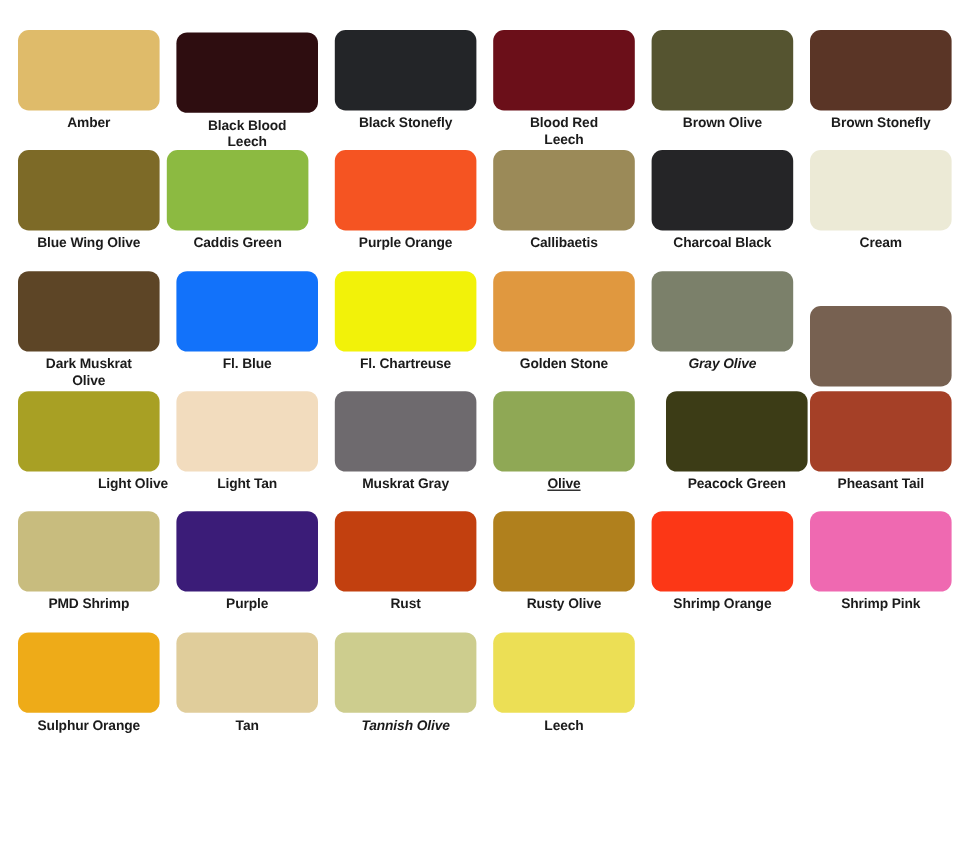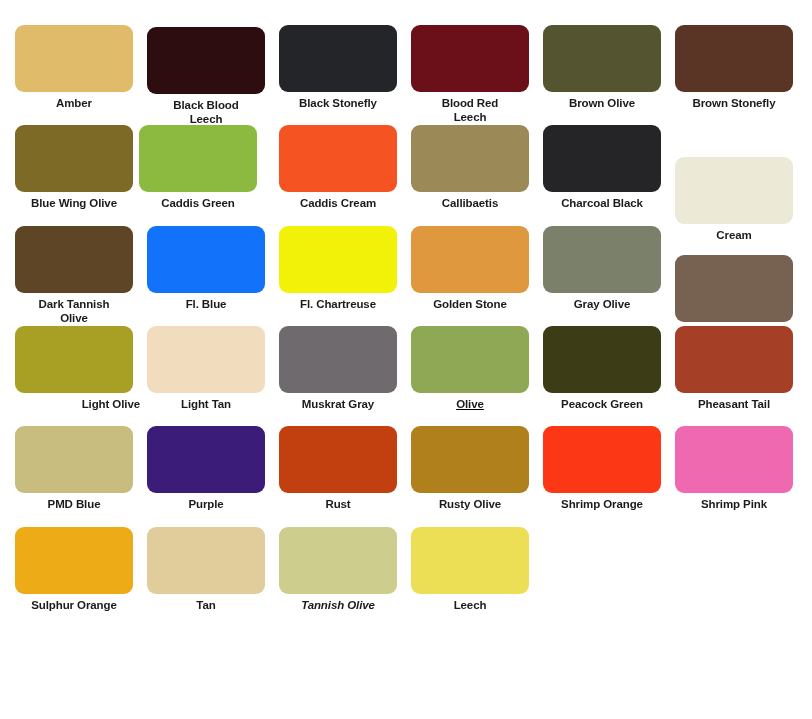--- a/index.html
+++ b/index.html
@@ -89,51 +89,51 @@
       <div class="swatch-cell" style="left: 8px; top: 125px;">
         <div class="swatch-chip" style="background: rgb(125, 106, 39);"></div>
         <div class="swatch-label">Blue Wing Olive</div>
       </div>
       <div class="swatch-cell" style="left: 132px; top: 125px;">
         <div class="swatch-chip" style="background: rgb(140, 186, 65);"></div>
         <div class="swatch-label">Caddis Green</div>
       </div>
       <div class="swatch-cell" style="left: 272px; top: 125px;">
         <div class="swatch-chip" style="background: rgb(245, 84, 34);"></div>
-        <div class="swatch-label">Caddis Cream</div>
+        <div class="swatch-label">Purple Orange</div>
       </div>
       <div class="swatch-cell" style="left: 404px; top: 125px;">
         <div class="swatch-chip" style="background: rgb(155, 138, 88);"></div>
         <div class="swatch-label">Callibaetis</div>
       </div>
       <div class="swatch-cell" style="left: 536px; top: 125px;">
         <div class="swatch-chip" style="background: rgb(37, 37, 39);"></div>
         <div class="swatch-label">Charcoal Black</div>
       </div>
-      <div class="swatch-cell" style="left: 668px; top: 125px; margin-top: 32px;">
+      <div class="swatch-cell" style="left: 668px; top: 125px;">
         <div class="swatch-chip" style="background: rgb(236, 234, 214);"></div>
         <div class="swatch-label">Cream</div>
       </div>
       <div class="swatch-cell" style="left: 8px; top: 226px;">
         <div class="swatch-chip" style="background: rgb(93, 69, 38);"></div>
-        <div class="swatch-label" style="max-width: 88px; margin: 4px auto 0px;">Dark Tannish Olive</div>
+        <div class="swatch-label" style="max-width: 88px; margin: 4px auto 0px;">Dark Muskrat Olive</div>
       </div>
       <div class="swatch-cell" style="left: 140px; top: 226px;">
         <div class="swatch-chip" style="background: rgb(18, 114, 250);"></div>
         <div class="swatch-label">Fl. Blue</div>
       </div>
       <div class="swatch-cell" style="left: 272px; top: 226px;">
         <div class="swatch-chip" style="background: rgb(242, 242, 9);"></div>
         <div class="swatch-label">Fl. Chartreuse</div>
       </div>
       <div class="swatch-cell" style="left: 404px; top: 226px;">
         <div class="swatch-chip" style="background: rgb(224, 152, 63);"></div>
         <div class="swatch-label">Golden Stone</div>
       </div>
-      <div class="swatch-cell" style="left: 536px; top: 226px;">
+      <div class="swatch-cell" style="left: 536px; top: 226px; font-style: italic;">
         <div class="swatch-chip" style="background: rgb(123, 128, 106);"></div>
         <div class="swatch-label">Gray Olive</div>
       </div>
       <div class="swatch-cell" style="left: 668px; top: 226px; margin-top: 29px;">
         <div class="swatch-chip" style="background: rgb(119, 97, 81);"></div>
         <div class="swatch-label">Hare's Ear</div>
       </div>
       <div class="swatch-cell" style="left: 8px; top: 326px; text-align: right;">
         <div class="swatch-chip" style="background: rgb(168, 160, 36);"></div>
         <div class="swatch-label">Light Olive</div>
@@ -143,31 +143,31 @@
         <div class="swatch-label">Light Tan</div>
       </div>
       <div class="swatch-cell" style="left: 272px; top: 326px;">
         <div class="swatch-chip" style="background: rgb(110, 106, 110);"></div>
         <div class="swatch-label">Muskrat Gray</div>
       </div>
       <div class="swatch-cell" style="left: 404px; top: 326px; text-decoration: underline;">
         <div class="swatch-chip" style="background: rgb(143, 168, 85);"></div>
         <div class="swatch-label">Olive</div>
       </div>
-      <div class="swatch-cell" style="left: 536px; top: 326px;">
+      <div class="swatch-cell" style="left: 548px; top: 326px;">
         <div class="swatch-chip" style="background: rgb(60, 60, 22);"></div>
         <div class="swatch-label">Peacock Green</div>
       </div>
       <div class="swatch-cell" style="left: 668px; top: 326px;">
         <div class="swatch-chip" style="background: rgb(165, 64, 39);"></div>
         <div class="swatch-label">Pheasant Tail</div>
       </div>
       <div class="swatch-cell" style="left: 8px; top: 426px;">
         <div class="swatch-chip" style="background: rgb(200, 188, 126);"></div>
-        <div class="swatch-label">PMD Blue</div>
+        <div class="swatch-label">PMD Shrimp</div>
       </div>
       <div class="swatch-cell" style="left: 140px; top: 426px;">
         <div class="swatch-chip" style="background: rgb(59, 28, 120);"></div>
         <div class="swatch-label">Purple</div>
       </div>
       <div class="swatch-cell" style="left: 272px; top: 426px;">
         <div class="swatch-chip" style="background: rgb(194, 64, 15);"></div>
         <div class="swatch-label">Rust</div>
       </div>
       <div class="swatch-cell" style="left: 404px; top: 426px;">

